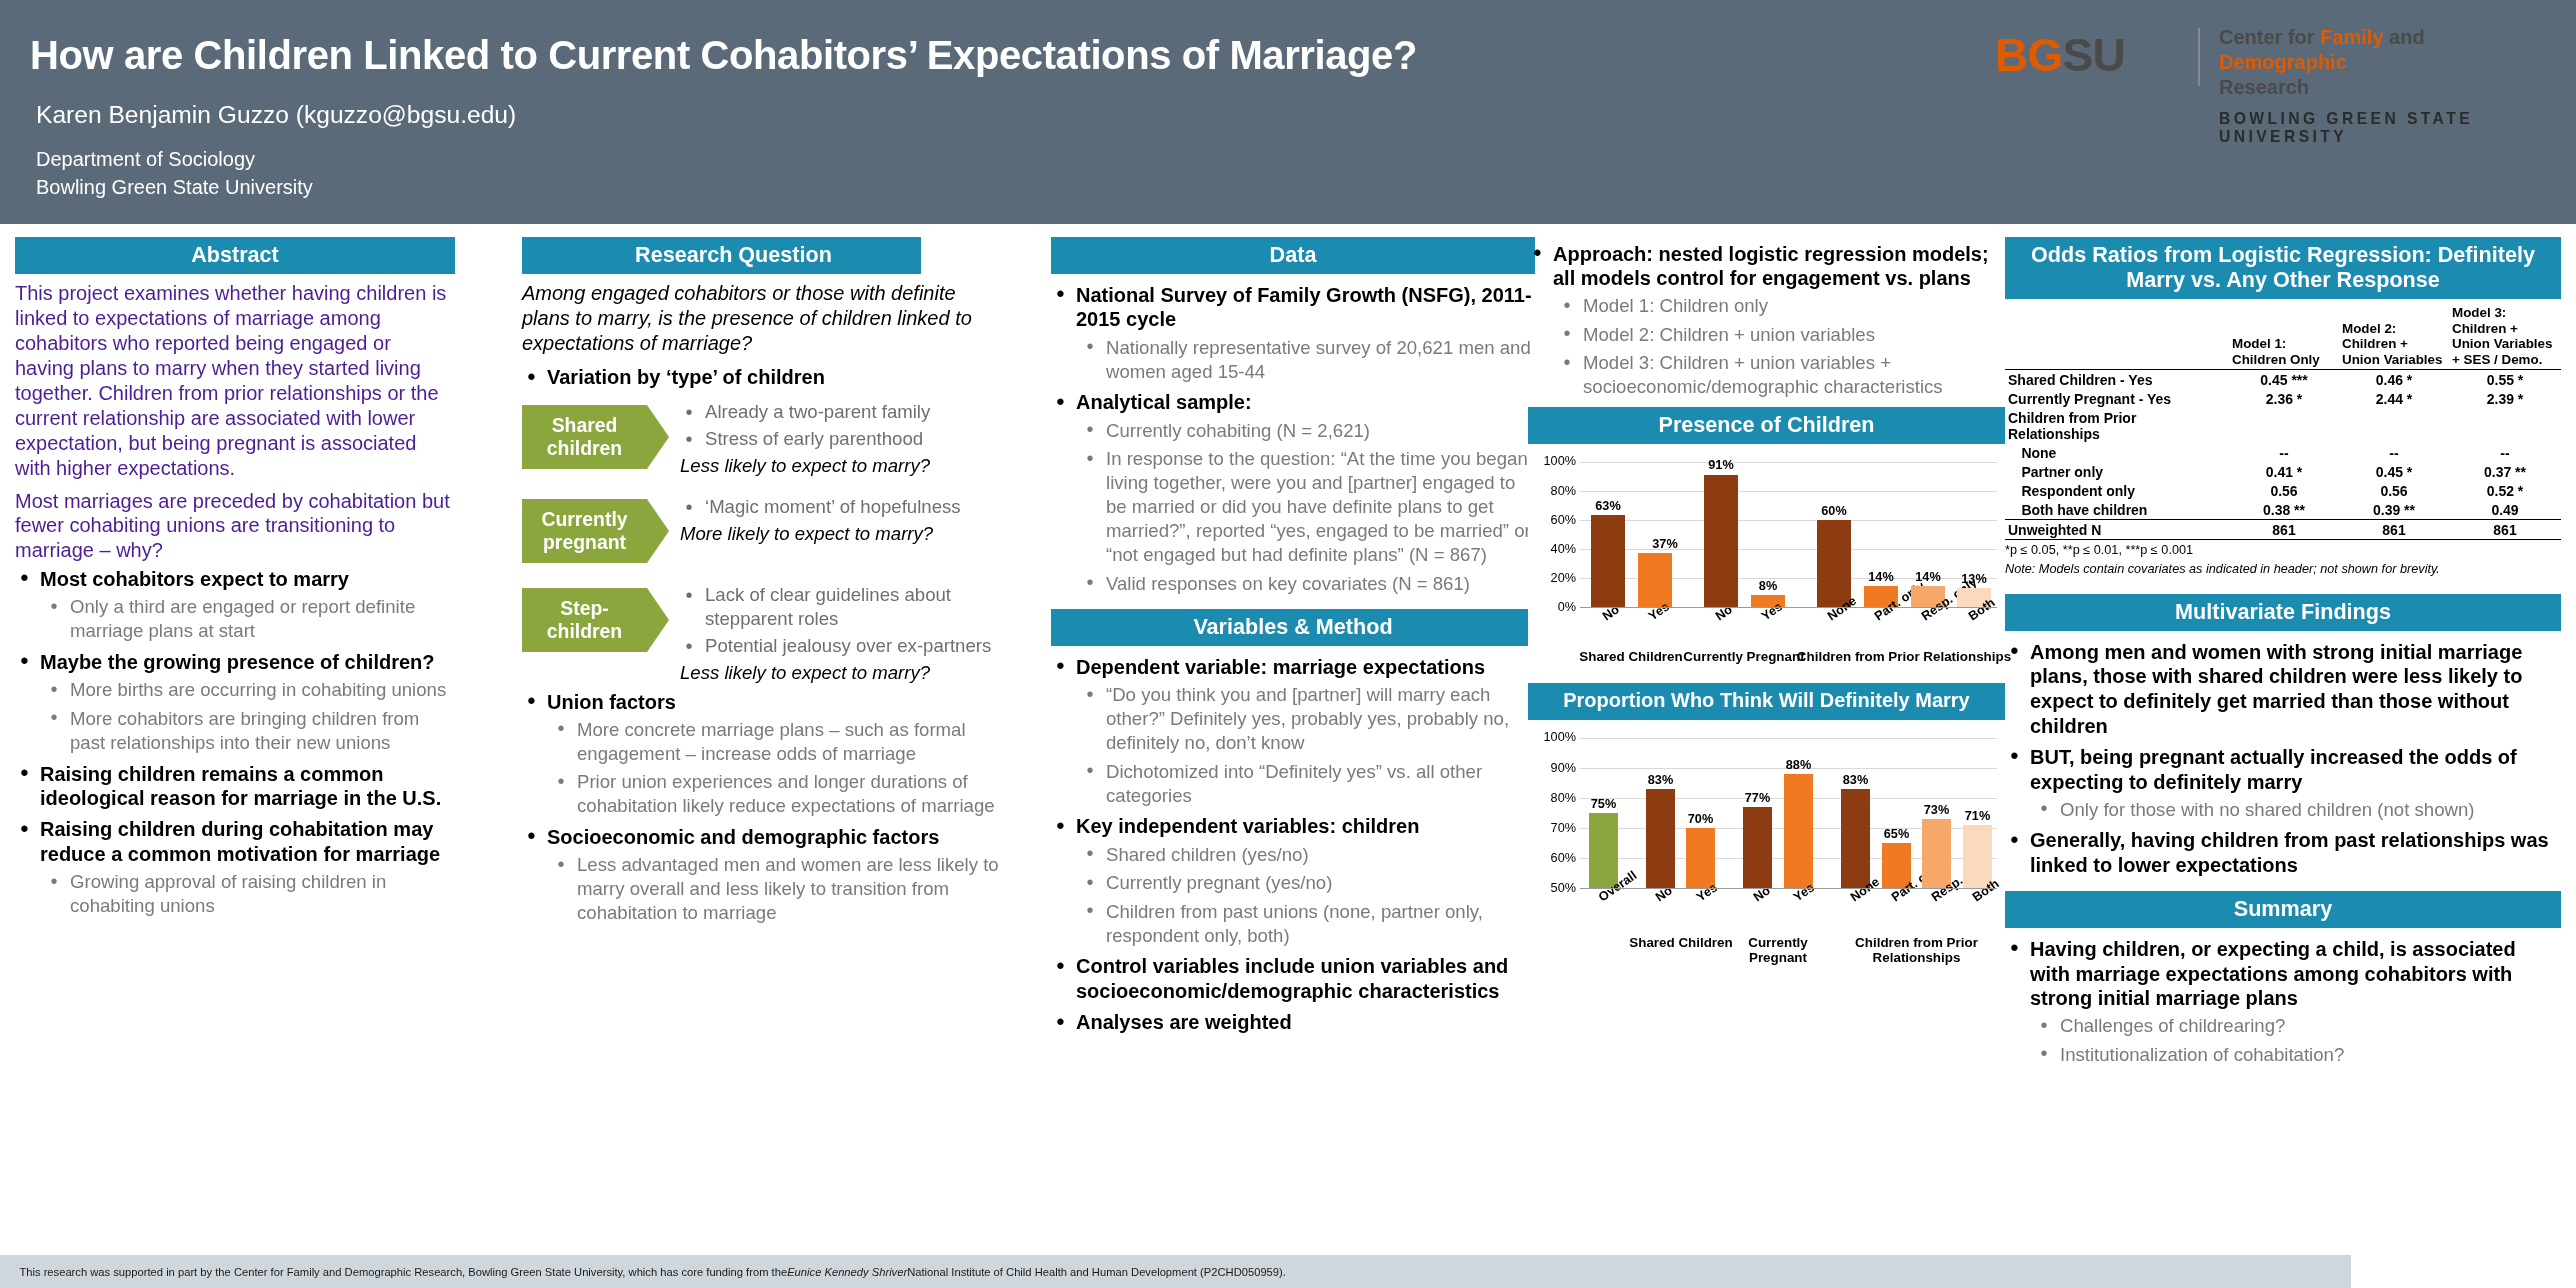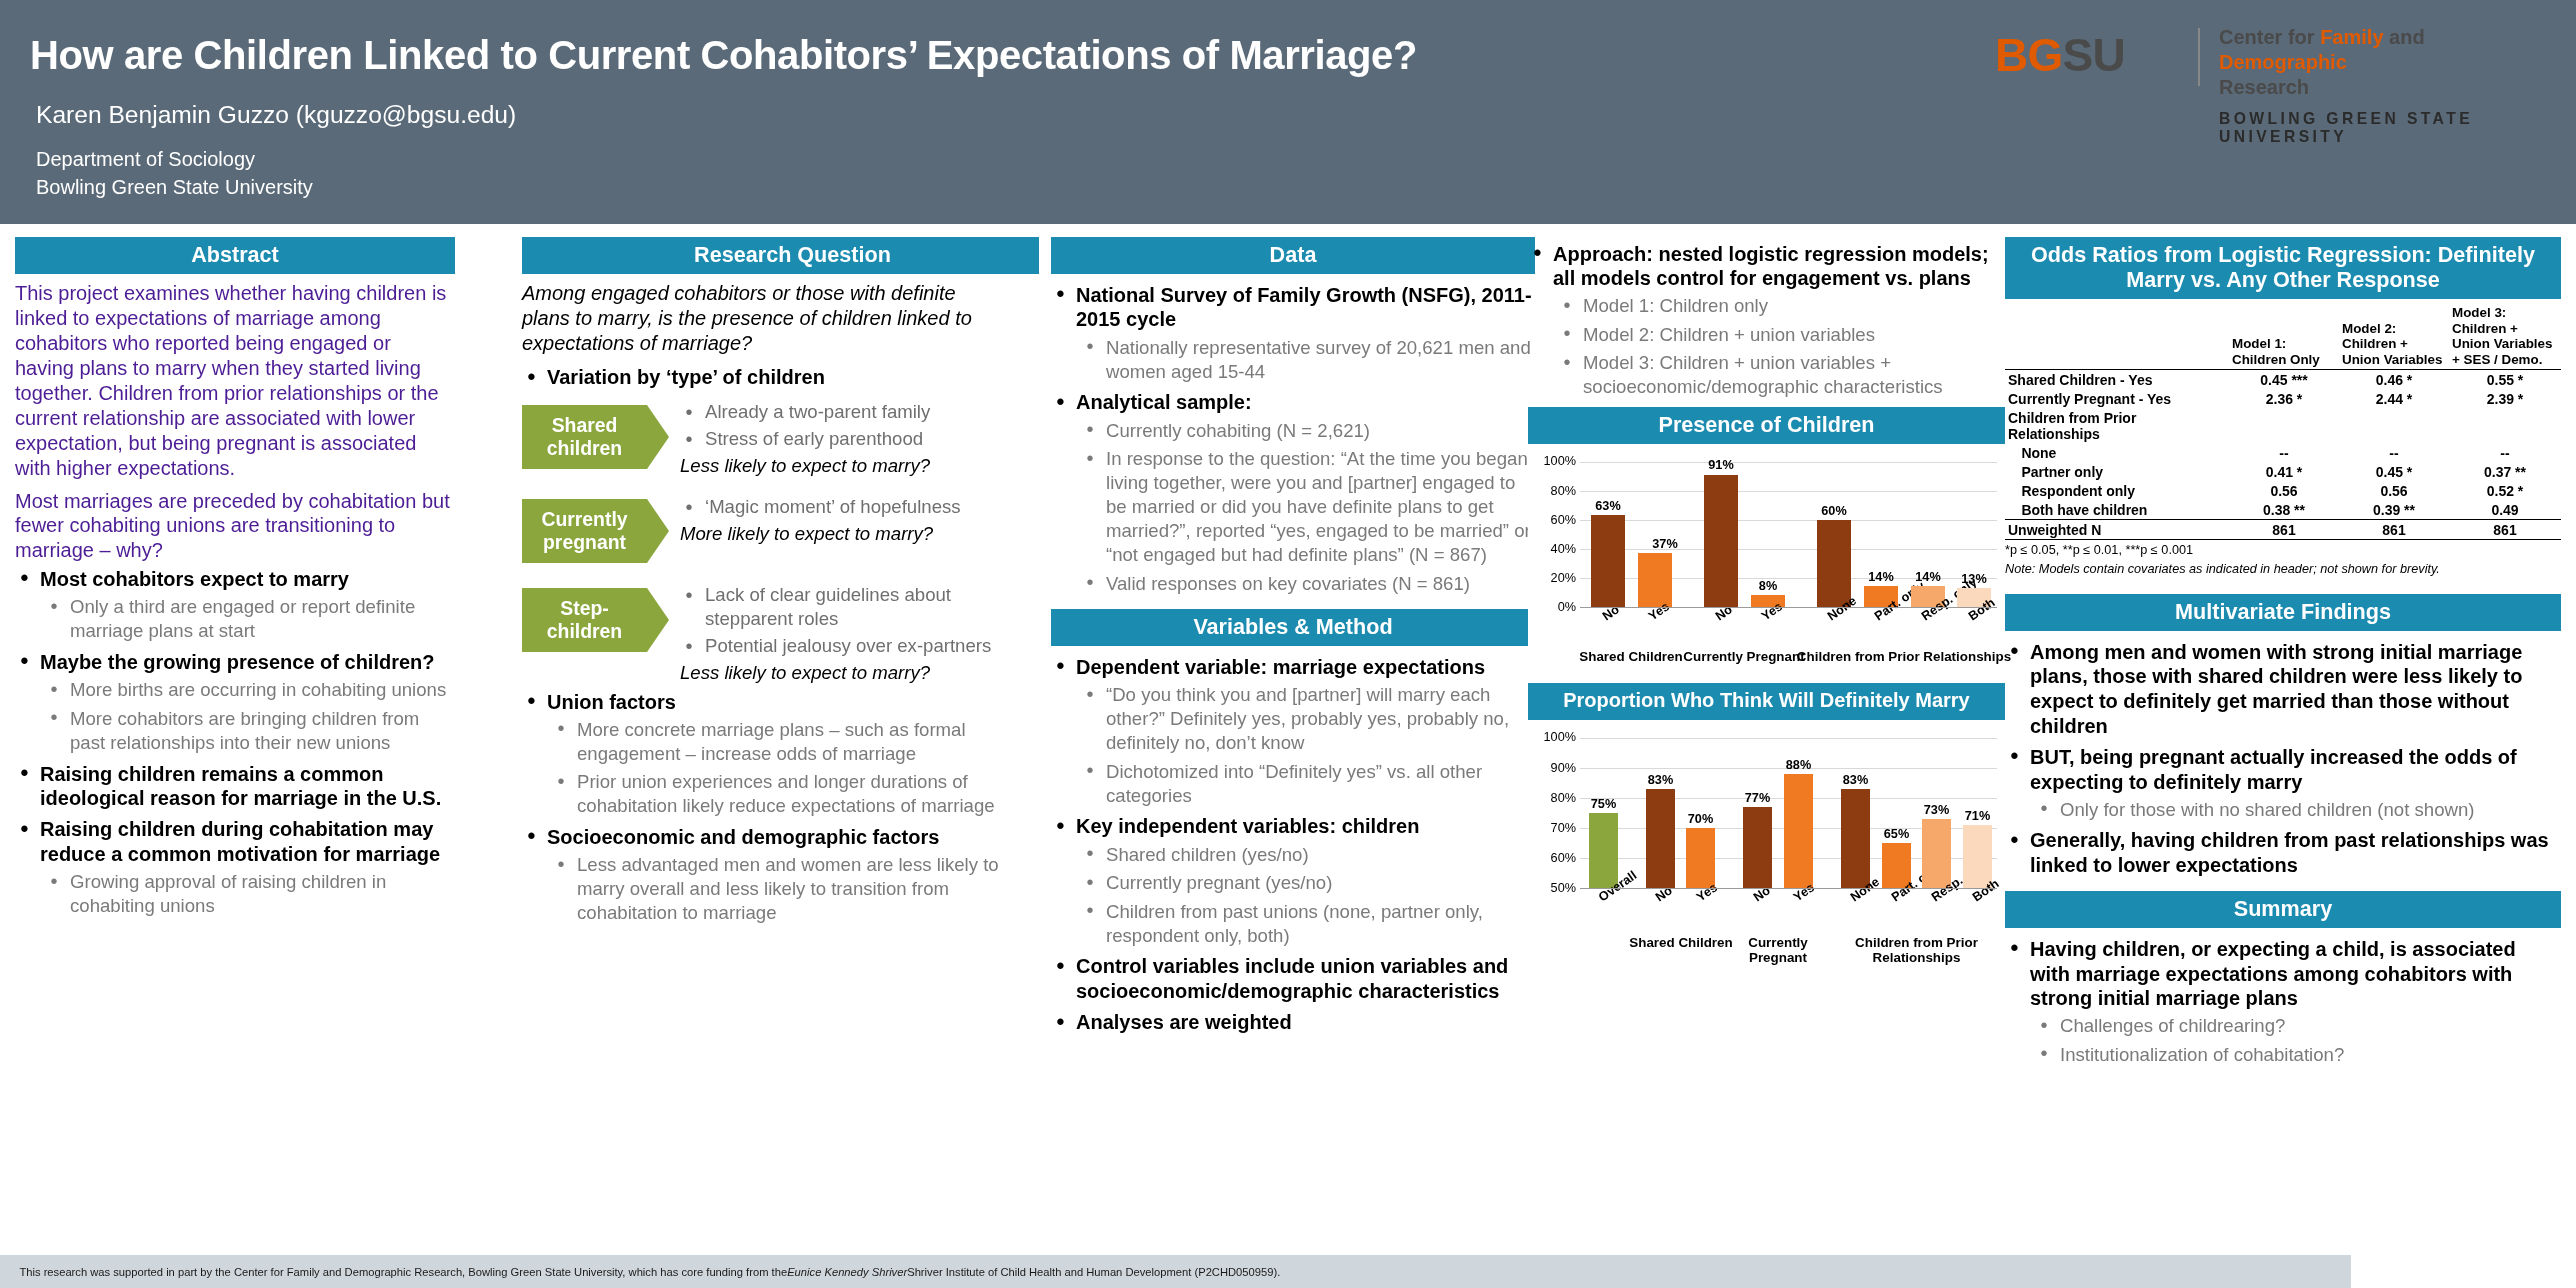--- a/index.html
+++ b/index.html
@@ -53,21 +53,21 @@
   ul.lv2 > li:before { content:"•"; position:absolute; left:-19.4px; top:-1.5px; font-size:20px; color:#7a7a7a; }
 
   
   #c1 { left:15px; top:237px; width:440px; }
   #c1 .sec-head { width:440px; }
   .abstract-txt { margin-top:7.5px; font-size:20px; line-height:25px; }
   .ccm-head { margin-top:18px; }
 
   
   #c2 { left:522px; top:237px; width:477px; }
-  #c2 .sec-head { width:517px;padding-left:27px; }
+  #c2 .sec-head { width:399px;padding-left:27px; }
   .rq-italic { font-style:italic; font-size:20px; line-height:25px; margin-top:7.5px; }
   .arrowbox-row { position:relative; margin-top:10.4px; min-height:72px; }
   .arrowbox {
     position:absolute; left:0; top:4.5px; width:125px; min-height:64px;
     background:#8aa63c; color:#ffffff; font-size:19.4px; font-weight:bold;
     display:flex; align-items:center; justify-content:center; text-align:center;
     line-height:23px; padding:3px 4.5px;
   }
   .arrowbox:after {
     content:""; position:absolute; right:-22.4px; top:0;
@@ -458,17 +458,17 @@
           <li>Challenges of childrearing?</li>
           <li>Institutionalization of cohabitation?</li>
         </ul>
       </li>
     </ul>
   </div>
 
   <div class="footer">
     <span>This research was supported in part by the Center for Family and Demographic Research, Bowling Green State University, which has core funding from the </span>
       <i>Eunice Kennedy Shriver</i>
-      <span> Shriver Institute of Child Health and Human Development (P2CHD050959).</span>
+      <span> National Institute of Child Health and Human Development (P2CHD050959).</span>
   </div>
 
 </div>
 
 
 </body></html>

